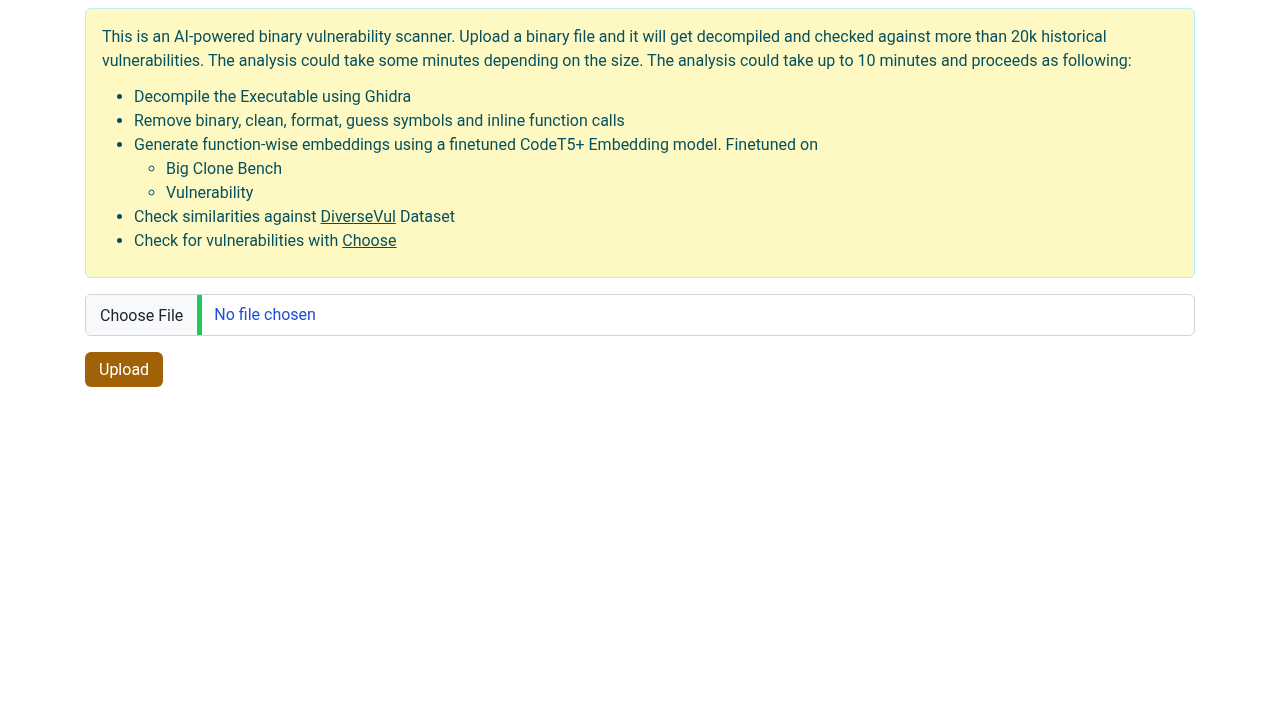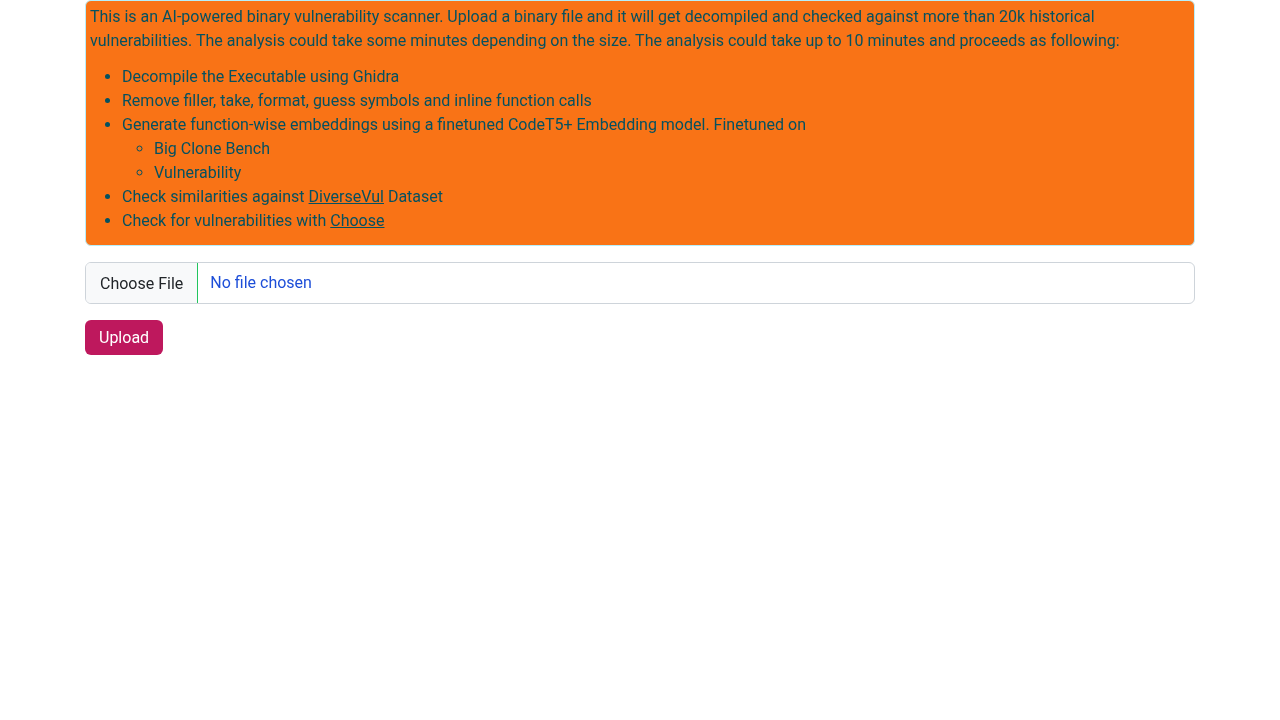--- a/index.html
+++ b/index.html
@@ -20,26 +20,27 @@
       padding: 0 15px;
     }
     h1 {
       font-size: 2.2rem;
       font-weight: 700;
       margin-top: 32px;
       margin-bottom: 20px;
       color: #1a1a1a;
     }
     .alert-info {
-      background-color: #f97316;
+      background-color: #fef9c3;
       border: 1px solid #b6effb;
       color: #055160;
-      padding: 4px;
+      padding: 16px;
       border-radius: 6px;
       margin-bottom: 16px;
+      margin-top: 8px;
     }
     .alert-info p {
       margin-bottom: 12px;
     }
     .alert-info ul {
       padding-left: 32px;
       margin-bottom: 8px;
     }
     .alert-info ul ul {
       list-style-type: circle;
@@ -62,55 +63,55 @@
       border: 1px solid #ced4da;
       border-radius: 6px;
       overflow: hidden;
       margin-bottom: 16px;
       background: #fff;
     }
     .file-input-button {
       padding: 8px 14px;
       background: #f8f9fa;
       border: none;
-      border-right: 1px solid #22c55e;
+      border-right: 5px solid #22c55e;
       font-size: 16px;
       font-family: inherit;
       cursor: pointer;
       color: #212529;
     }
     .file-input-text {
       padding: 8px 12px;
       flex: 1;
       color: #1d4ed8;
       display: flex;
       align-items: center;
     }
     .btn-primary {
       display: inline-block;
-      background-color: #be185d;
+      background-color: #a16207;
       color: #fff;
       border: none;
       padding: 8px 14px;
       font-size: 16px;
       border-radius: 6px;
       cursor: pointer;
       font-family: inherit;
     }
   </style>
 </head>
 <body>
 
 <div class="container">
 
   <div class="alert-info">
     <p>This is an AI-powered binary vulnerability scanner. Upload a binary file and it will get decompiled and checked against more than 20k historical vulnerabilities. The analysis could take some minutes depending on the size. The analysis could take up to 10 minutes and proceeds as following:</p>
     <ul>
       <li>Decompile the Executable using Ghidra</li>
-      <li>Remove filler, take, format, guess symbols and inline function calls</li>
+      <li>Remove binary, clean, format, guess symbols and inline function calls</li>
       <li>
         <span>Generate function-wise embeddings using a finetuned CodeT5+ Embedding model. Finetuned on</span>
         <ul>
           <li>Big Clone Bench</li>
           <li>Vulnerability</li>
         </ul>
       </li>
       <li>
         <span>Check similarities against </span><a href="#">DiverseVul</a><span> Dataset</span>
       </li>

